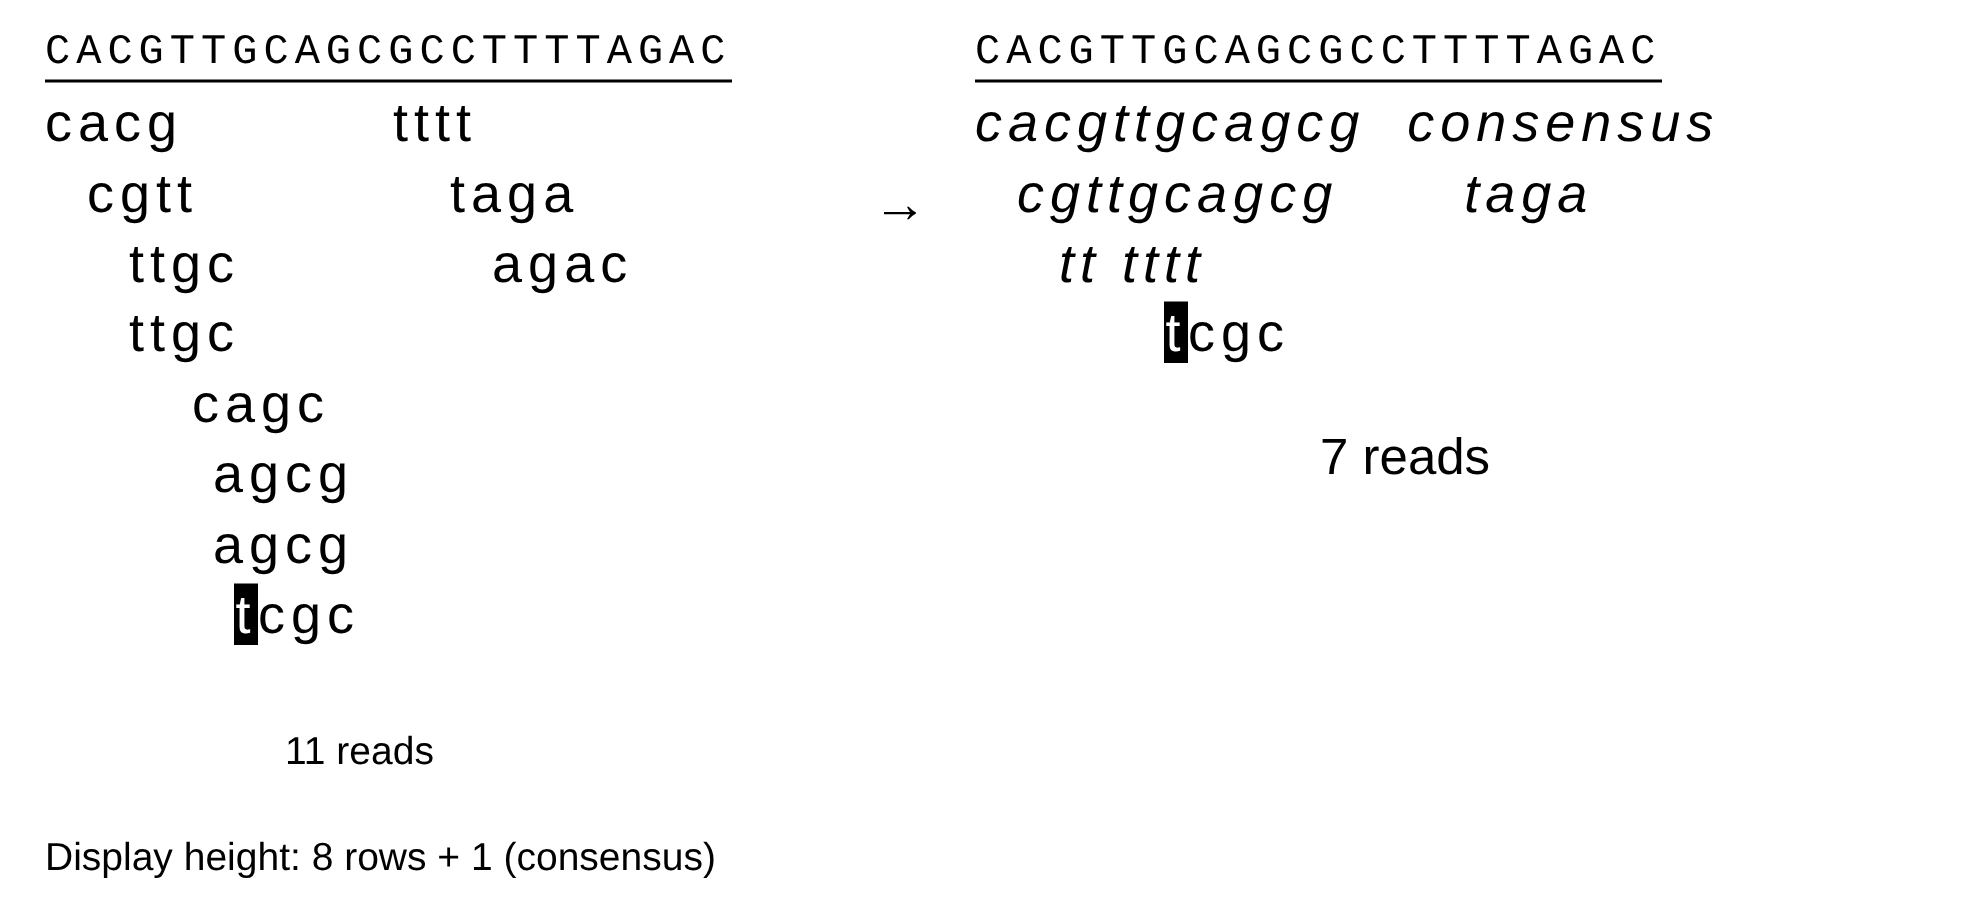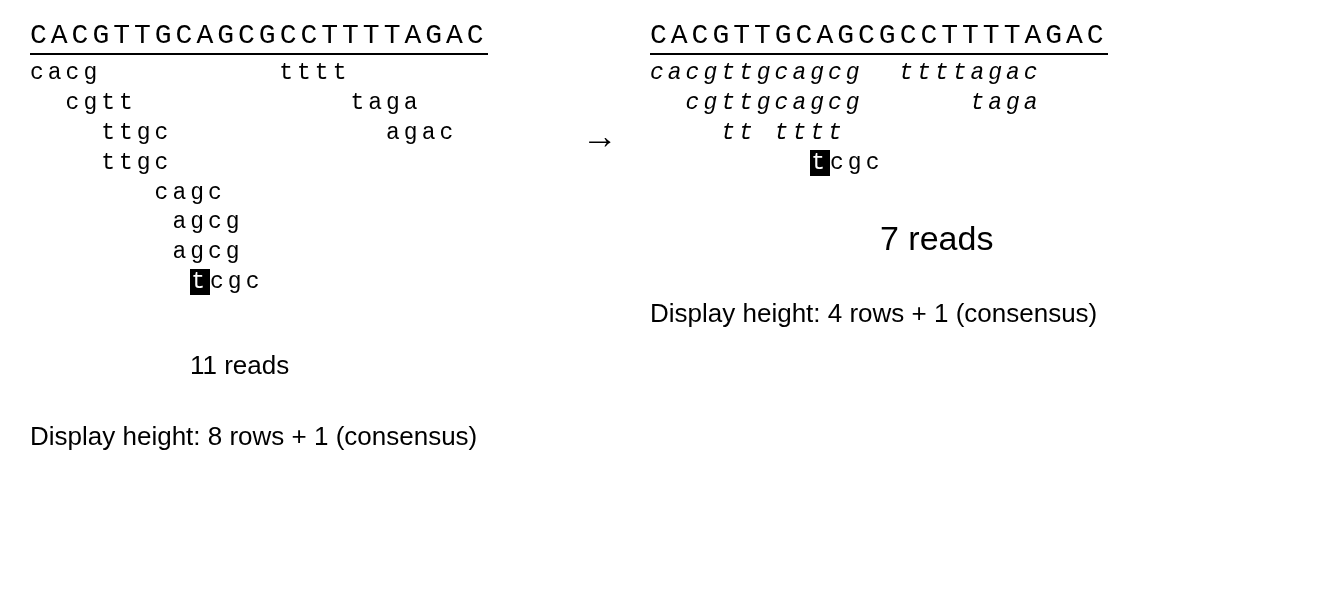--- a/index.html
+++ b/index.html
@@ -39,22 +39,22 @@
       font-family: "Courier New", Courier, monospace;
       font-size: 28px;
       letter-spacing: 4px;
       border-bottom: 2px solid black;
       padding-bottom: 2px;
       margin-bottom: 4px;
       white-space: pre;
       display: inline-block;
     }
     .reads-block {
-      font-family: Liberation Mono, monospace;
-      font-size: 23px;
+      font-family: Liberation Sans, sans-serif;
+      font-size: 36px;
       letter-spacing: 4px;
       line-height: 1.3;
       white-space: pre;
     }
     .reads-row {
       white-space: pre;
     }
     .italic {
       font-style: italic;
     }
@@ -93,16 +93,15 @@
   <div class="reads-count">11 reads</div>
   <div class="display-height">Display height: 8 rows + 1 (consensus)</div>
 </div>
 
 <div class="arrow-panel">
   <span class="arrow">→</span>
 </div>
 
 <div class="panel right-panel">
   <div class="consensus">CACGTTGCAGCGCCTTTTAGAC</div>
-  <div class="reads-block" id="reads-right"><div class="reads-row"><span class="italic">cacgttgcagcg  ttttagac</span></div><div class="reads-row"><span class="italic">  cgttgcagcg      taga</span></div><div class="reads-row"><span class="italic">    tt tttt</span></div><div class="reads-row"><span>         </span><span class="highlight">t</span><span>cgc</span></div></div>
+  <div class="reads-block" id="reads-right"><div class="reads-row"><span class="italic">cacgttgcagcg  consensus</span></div><div class="reads-row"><span class="italic">  cgttgcagcg      taga</span></div><div class="reads-row"><span class="italic">    tt tttt</span></div><div class="reads-row"><span>         </span><span class="highlight">t</span><span>cgc</span></div></div>
   <div class="reads-count-right">7 reads</div>
-  <div class="display-height">Display height: 4 rows + 1 (consensus)</div>
 </div>
 
 </body></html>

